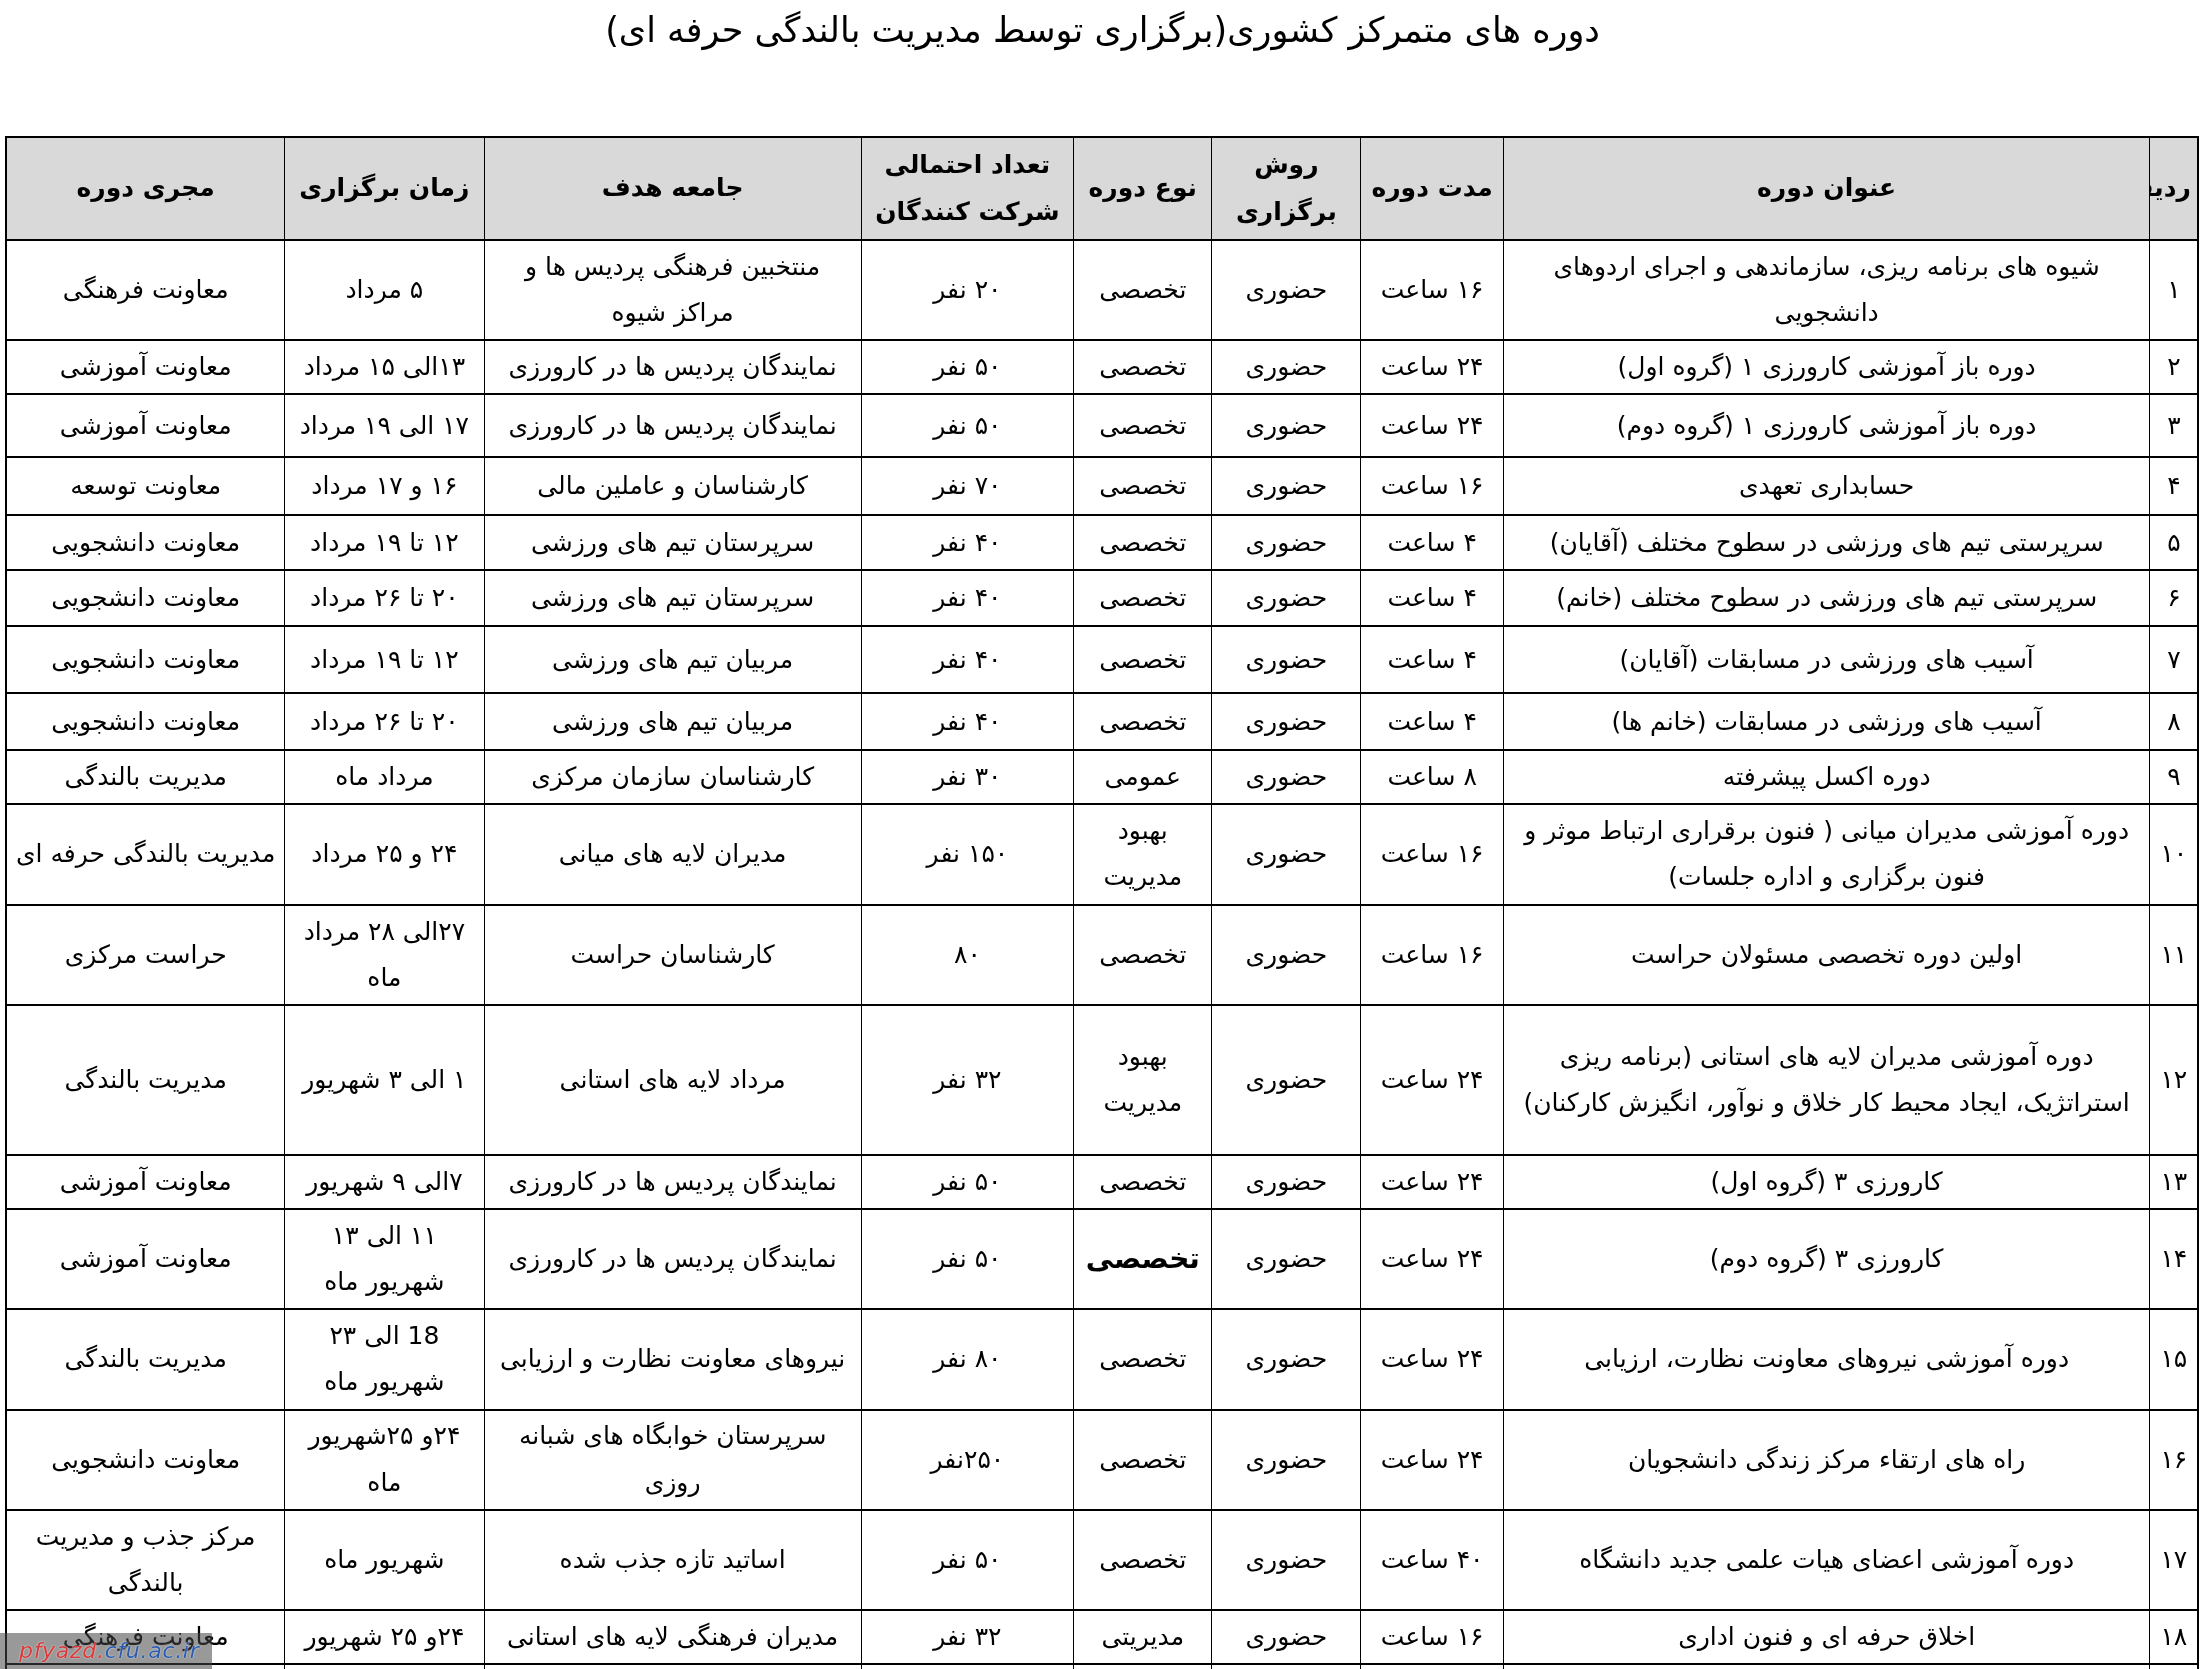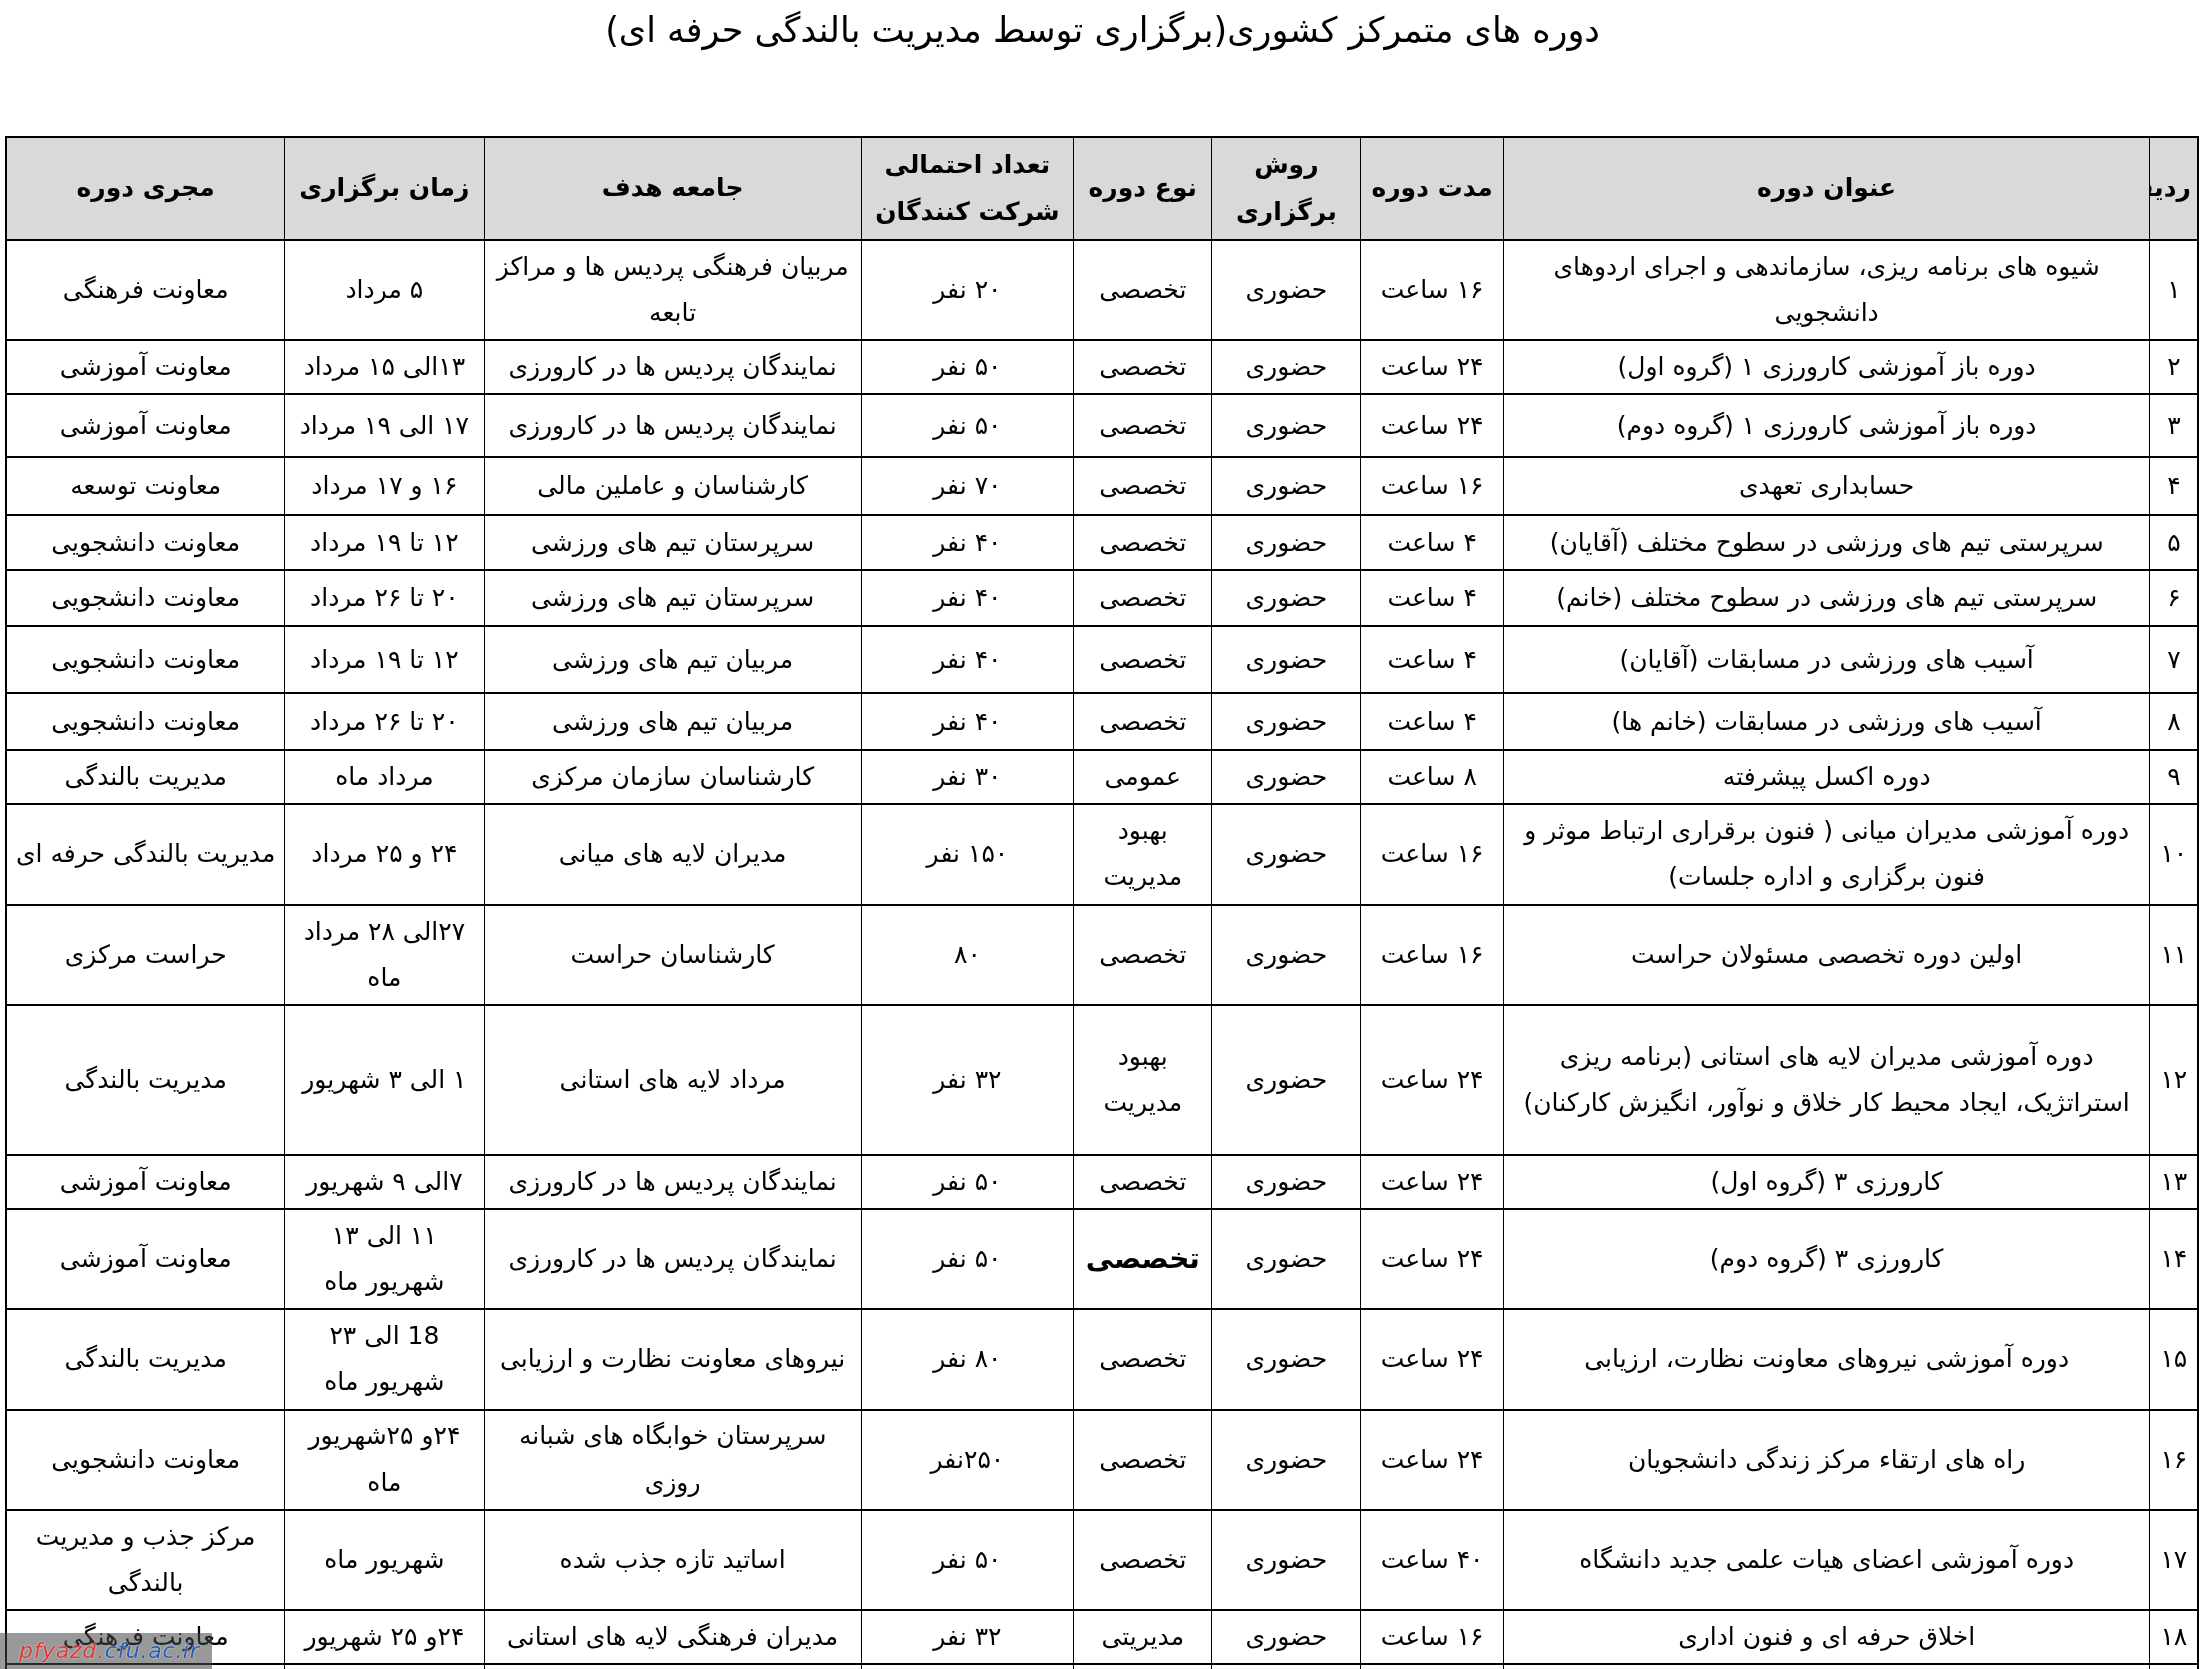--- a/index.html
+++ b/index.html
@@ -128,21 +128,21 @@
     </tr>
   </thead>
   <tbody id="rows-tbody">
       <tr>
         <td class="col-no">۱</td>
         <td class="col-title">شیوه های  برنامه ریزی، سازماندهی و اجرای اردوهای دانشجویی</td>
         <td class="col-duration">۱۶ ساعت</td>
         <td class="col-method">حضوری</td>
         <td class="col-type">تخصصی</td>
         <td class="col-participants">۲۰ نفر</td>
-        <td class="col-audience">مربیان فرهنگی پردیس ها و مراکز تابعه</td>
+        <td class="col-audience">منتخبین فرهنگی پردیس ها و مراکز شیوه</td>
         <td class="col-time">۵ مرداد</td>
         <td class="col-organizer">معاونت فرهنگی</td>
       </tr>
       <tr>
         <td class="col-no">۲</td>
         <td class="col-title">دوره  باز آموزشی کارورزی ۱ (گروه اول)</td>
         <td class="col-duration">۲۴ ساعت</td>
         <td class="col-method">حضوری</td>
         <td class="col-type">تخصصی</td>
         <td class="col-participants">۵۰ نفر</td>

